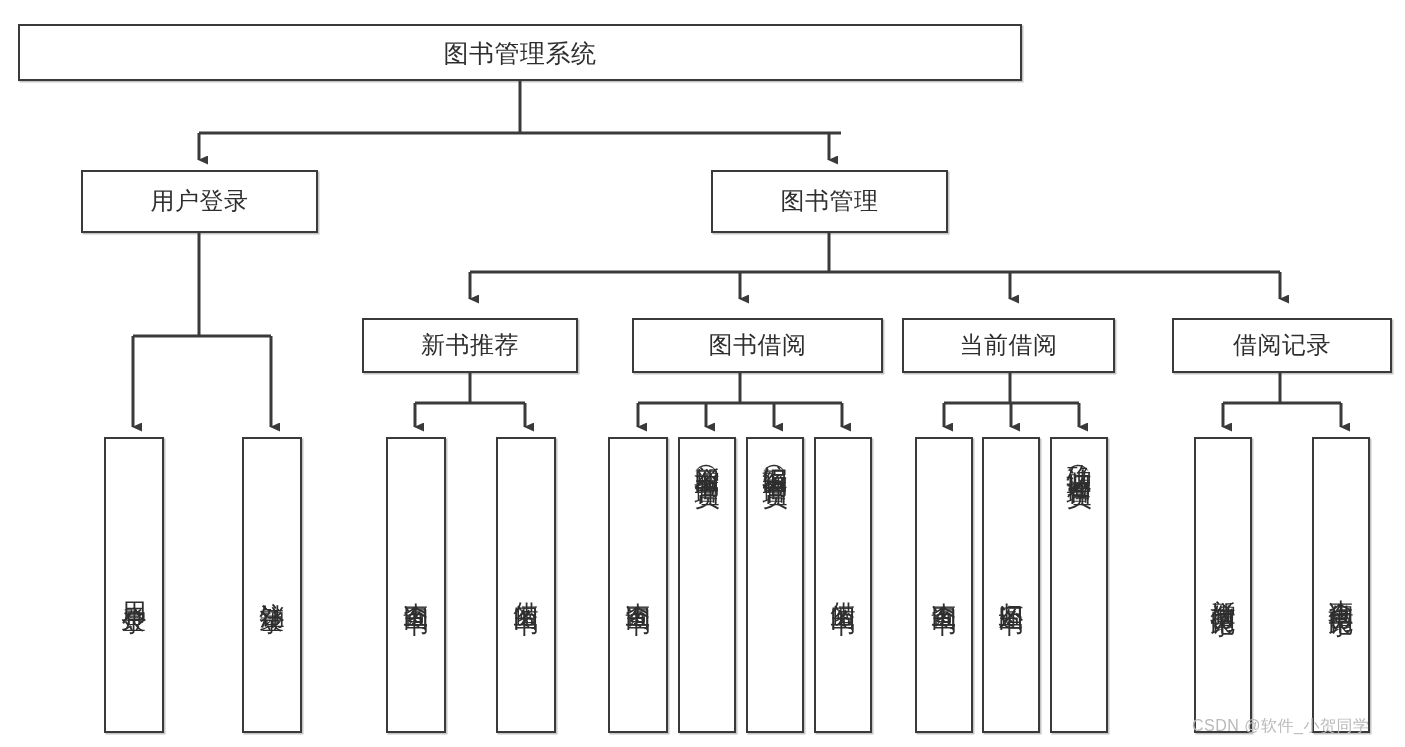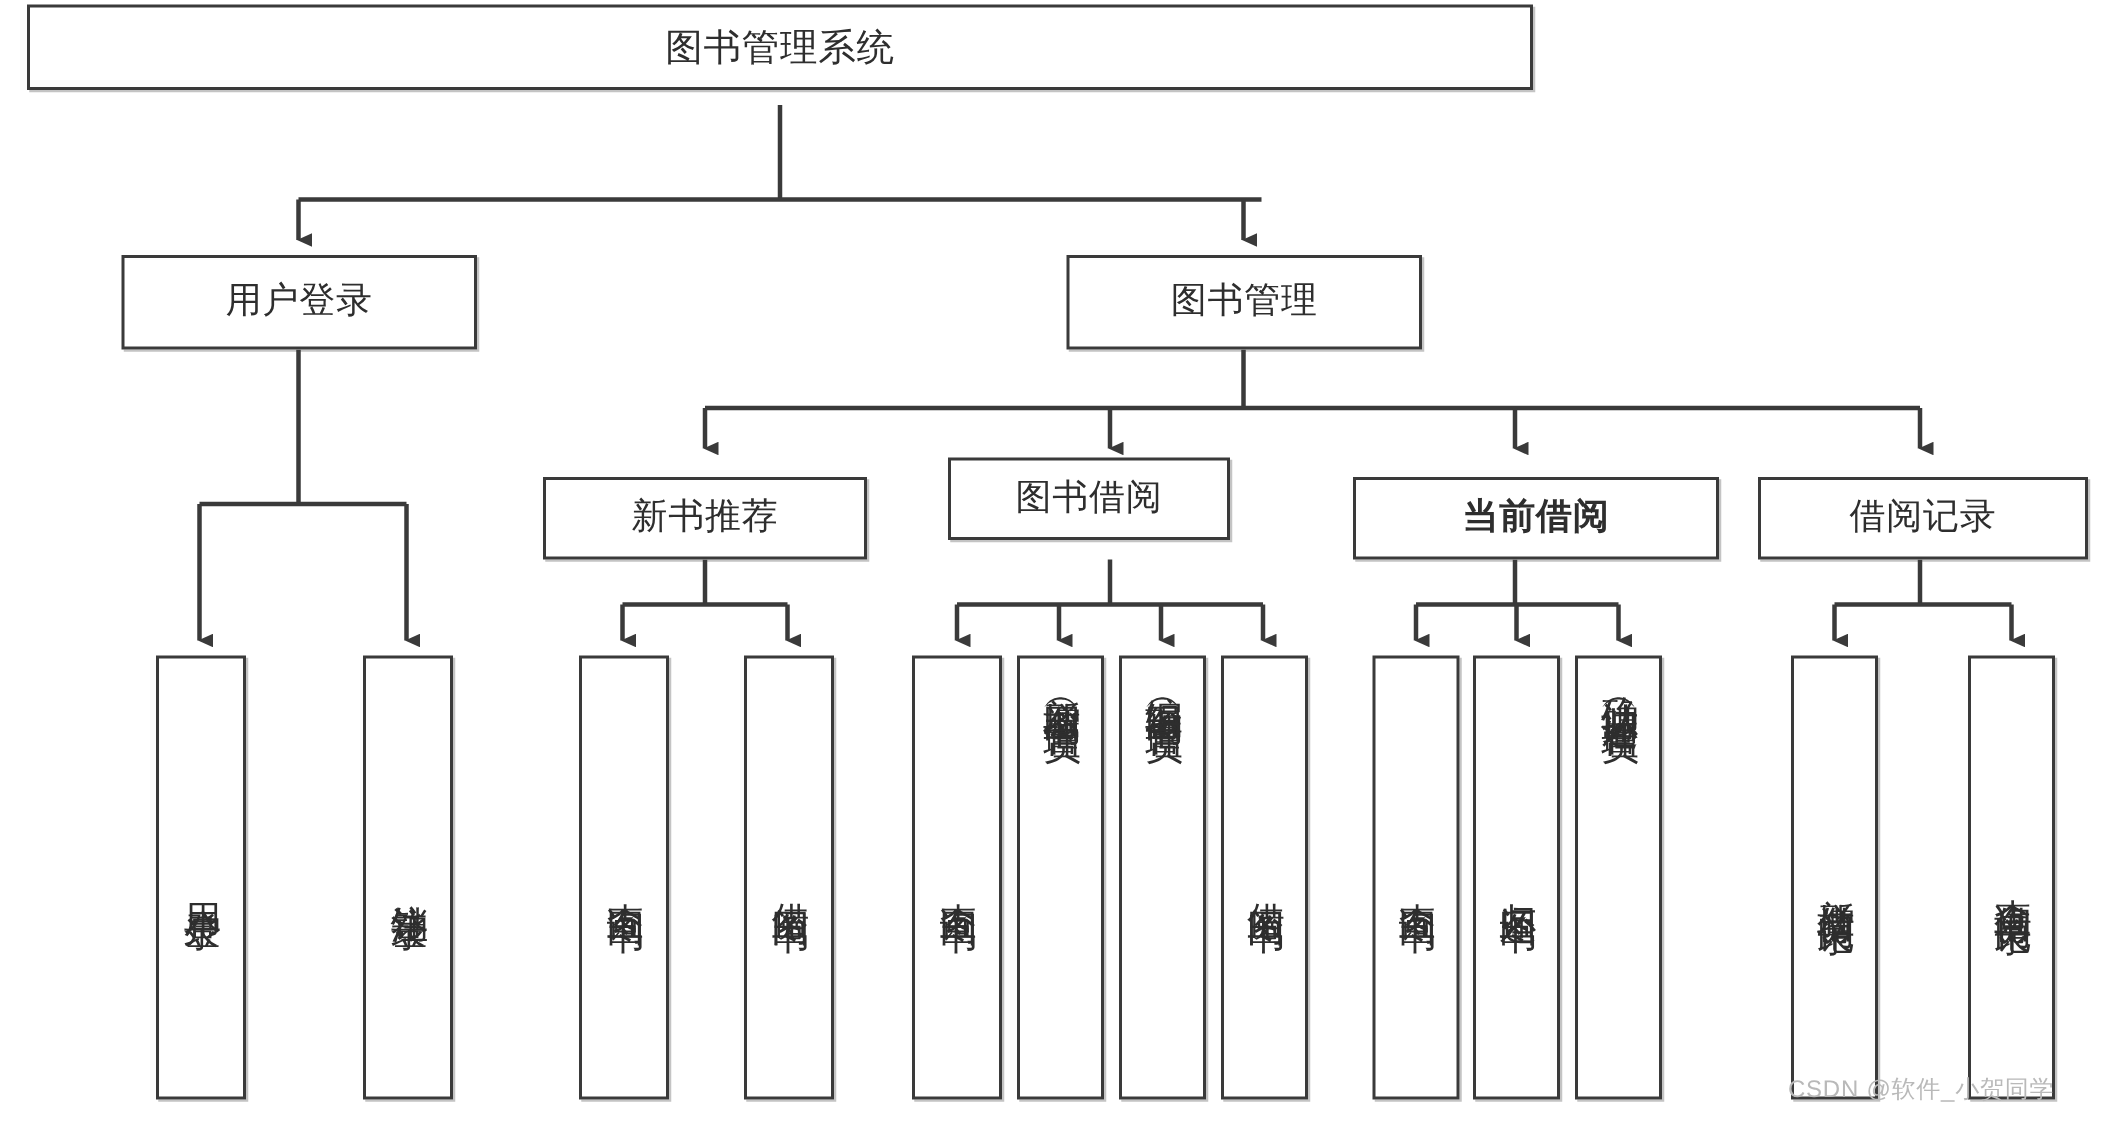--- a/index.html
+++ b/index.html
@@ -123,38 +123,38 @@
       <path d="M1011,403 L1011,427" marker-end="url(#arrowhead)"></path>
       <path d="M1079,403 L1079,427" marker-end="url(#arrowhead)"></path>
 
       <path d="M1280,373 L1280,403"></path>
       <path d="M1223,403 L1341,403"></path>
       <path d="M1223,403 L1223,427" marker-end="url(#arrowhead)"></path>
       <path d="M1341,403 L1341,427" marker-end="url(#arrowhead)"></path>
     </g>
   </svg>
 
-  <div class="node horizontal root" style="left:18px; top:3px; width:1004px; height:57px;">
+  <div class="node horizontal root" style="left:18px; top:24px; width:1004px; height:57px;">
     <span class="node-label">图书管理系统</span>
   </div>
 
   <div class="node horizontal" style="left:81px; top:170px; width:237px; height:63px;">
     <span class="node-label">用户登录</span>
   </div>
   <div class="node horizontal" style="left:362px; top:318px; width:216px; height:55px;">
     <span class="node-label">新书推荐</span>
   </div>
 
   <div class="node horizontal" style="left:711px; top:170px; width:237px; height:63px;">
     <span class="node-label">图书管理</span>
   </div>
-  <div class="node horizontal" style="left:632px; top:305px; width:188px; height:55px;">
+  <div class="node horizontal" style="left:632px; top:318px; width:251px; height:55px;">
     <span class="node-label">图书借阅</span>
   </div>
-  <div class="node horizontal" style="left:902px; top:318px; width:244px; height:55px;font-weight:bold;">
+  <div class="node horizontal" style="left:902px; top:318px; width:213px; height:55px;">
     <span class="node-label">当前借阅</span>
   </div>
   <div class="node horizontal" style="left:1172px; top:318px; width:220px; height:55px;">
     <span class="node-label">借阅记录</span>
   </div>
 
   <div class="node vertical mid" style="left:104px; top:437px; width:60px; height:296px;">
     <span class="node-label">用户登录</span>
   </div>
   <div class="node vertical mid" style="left:242px; top:437px; width:60px; height:296px;">

